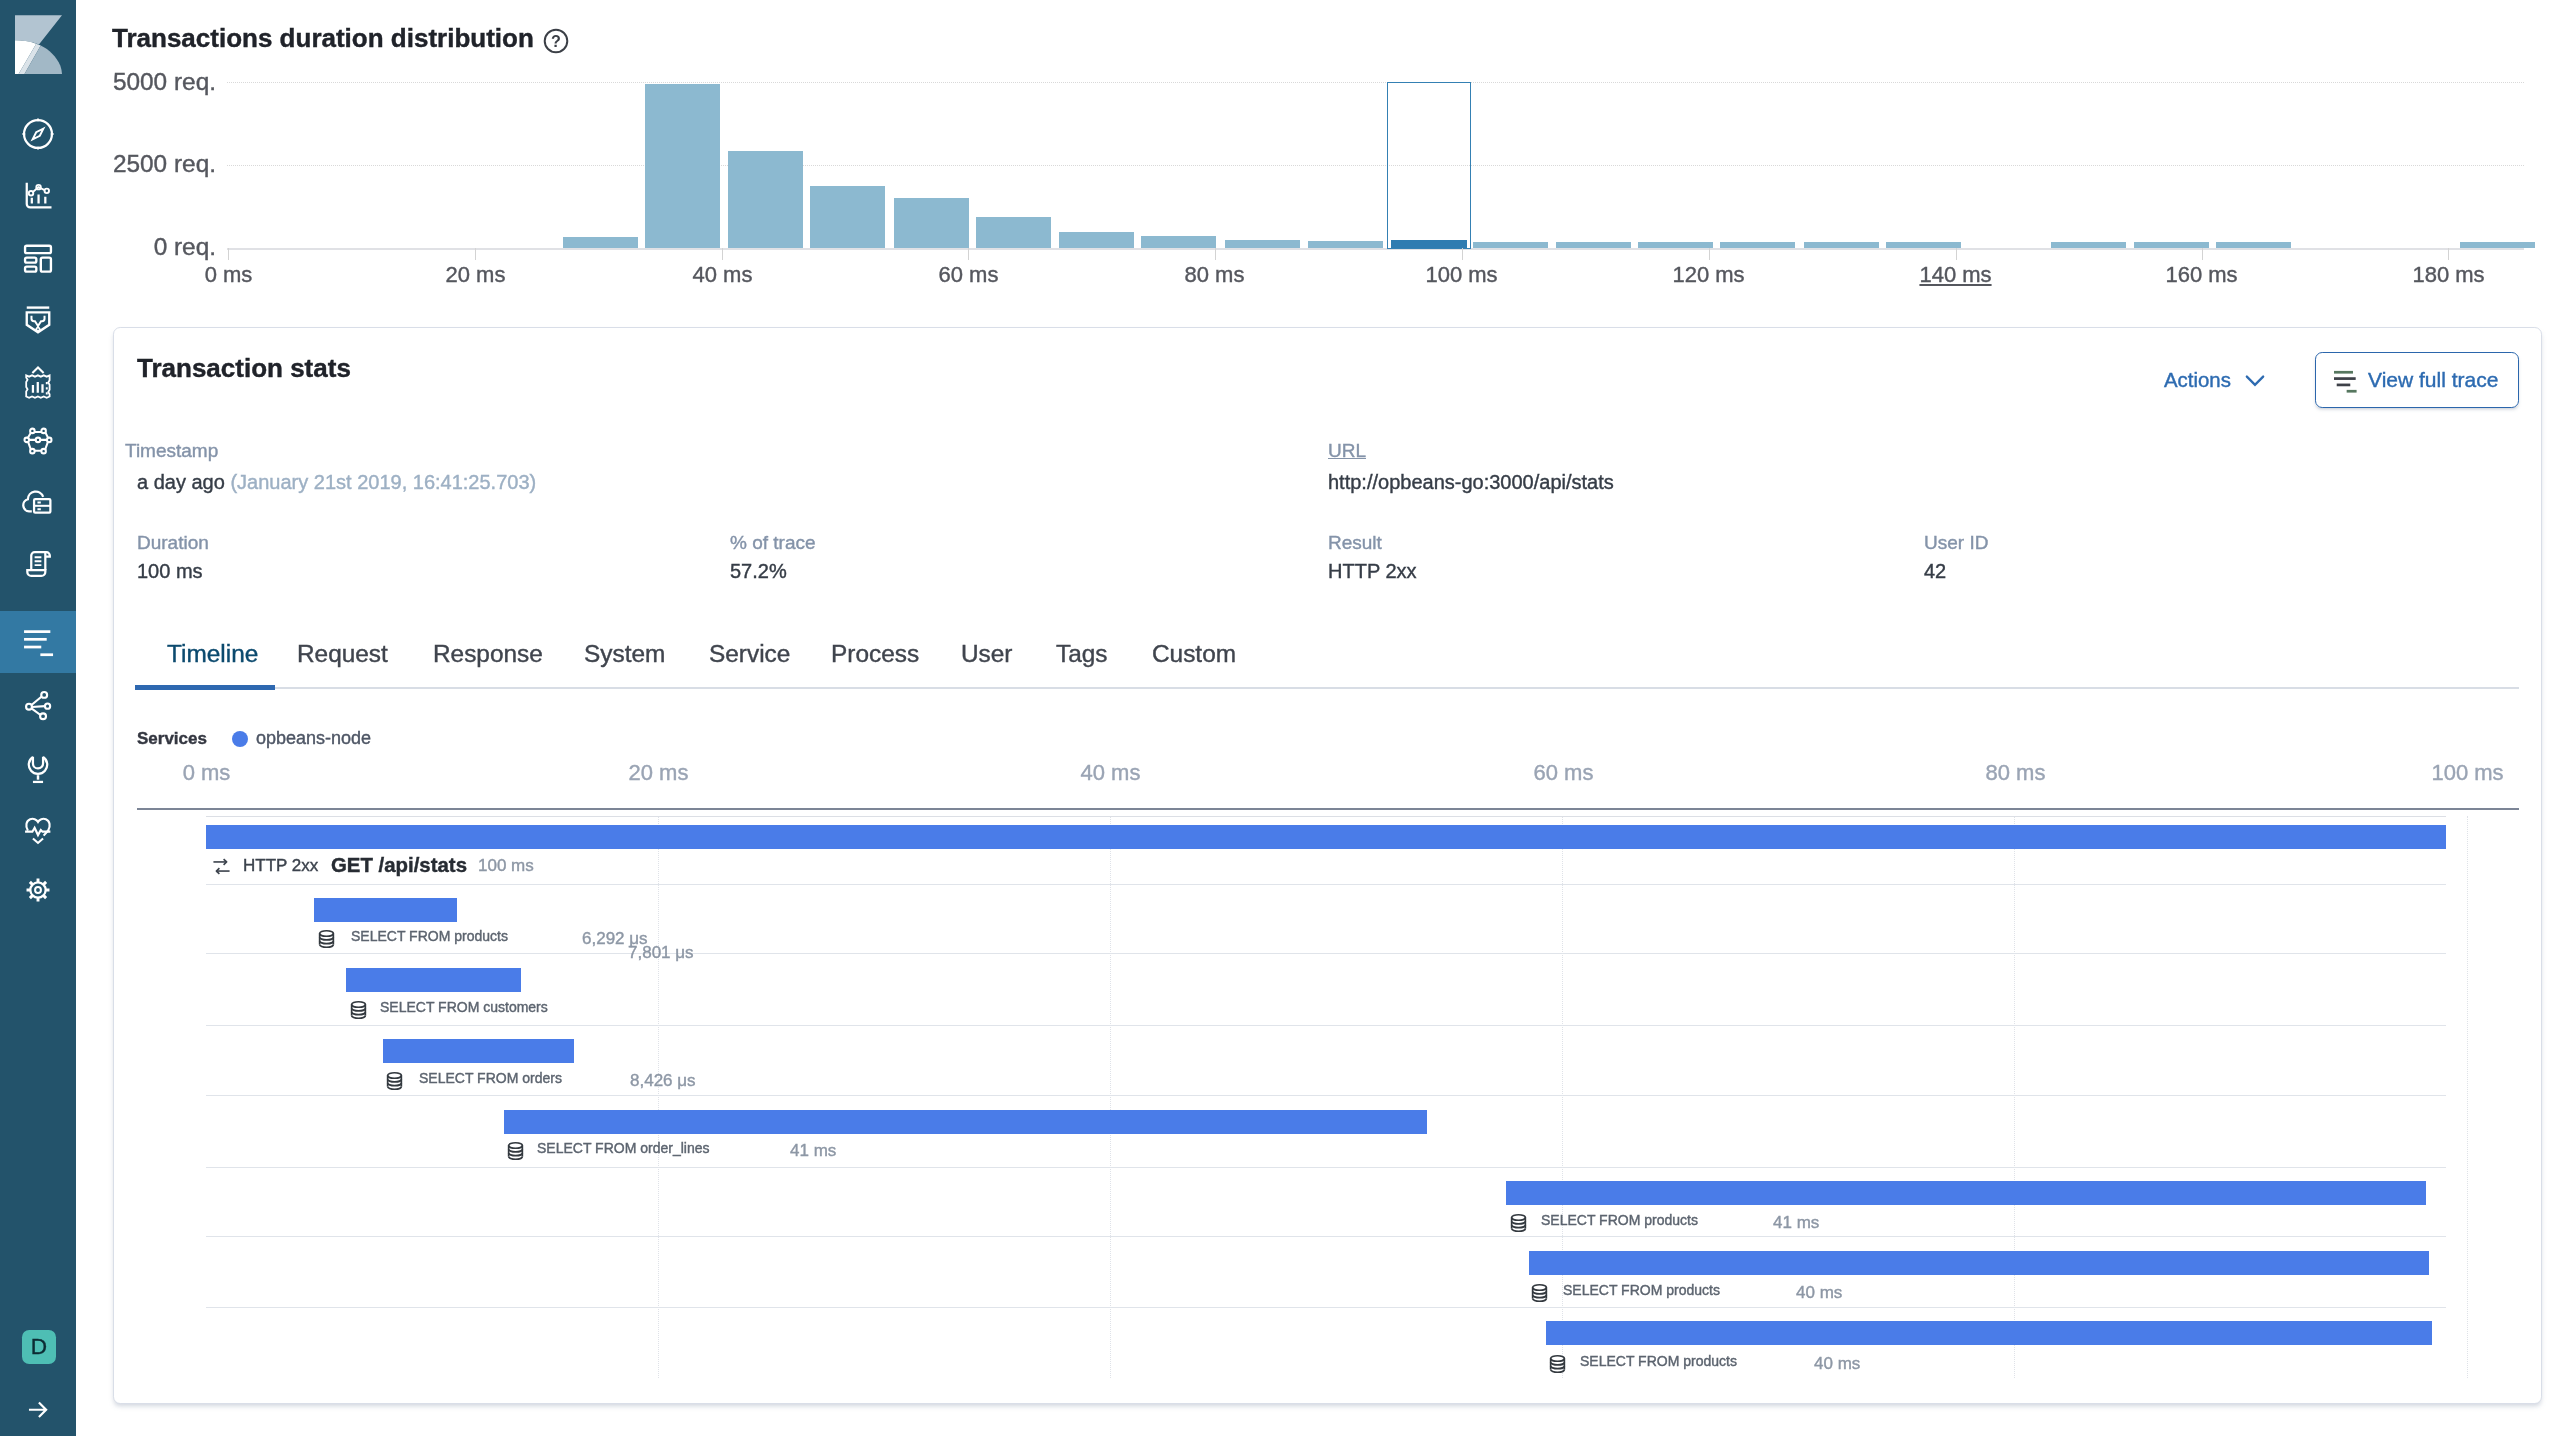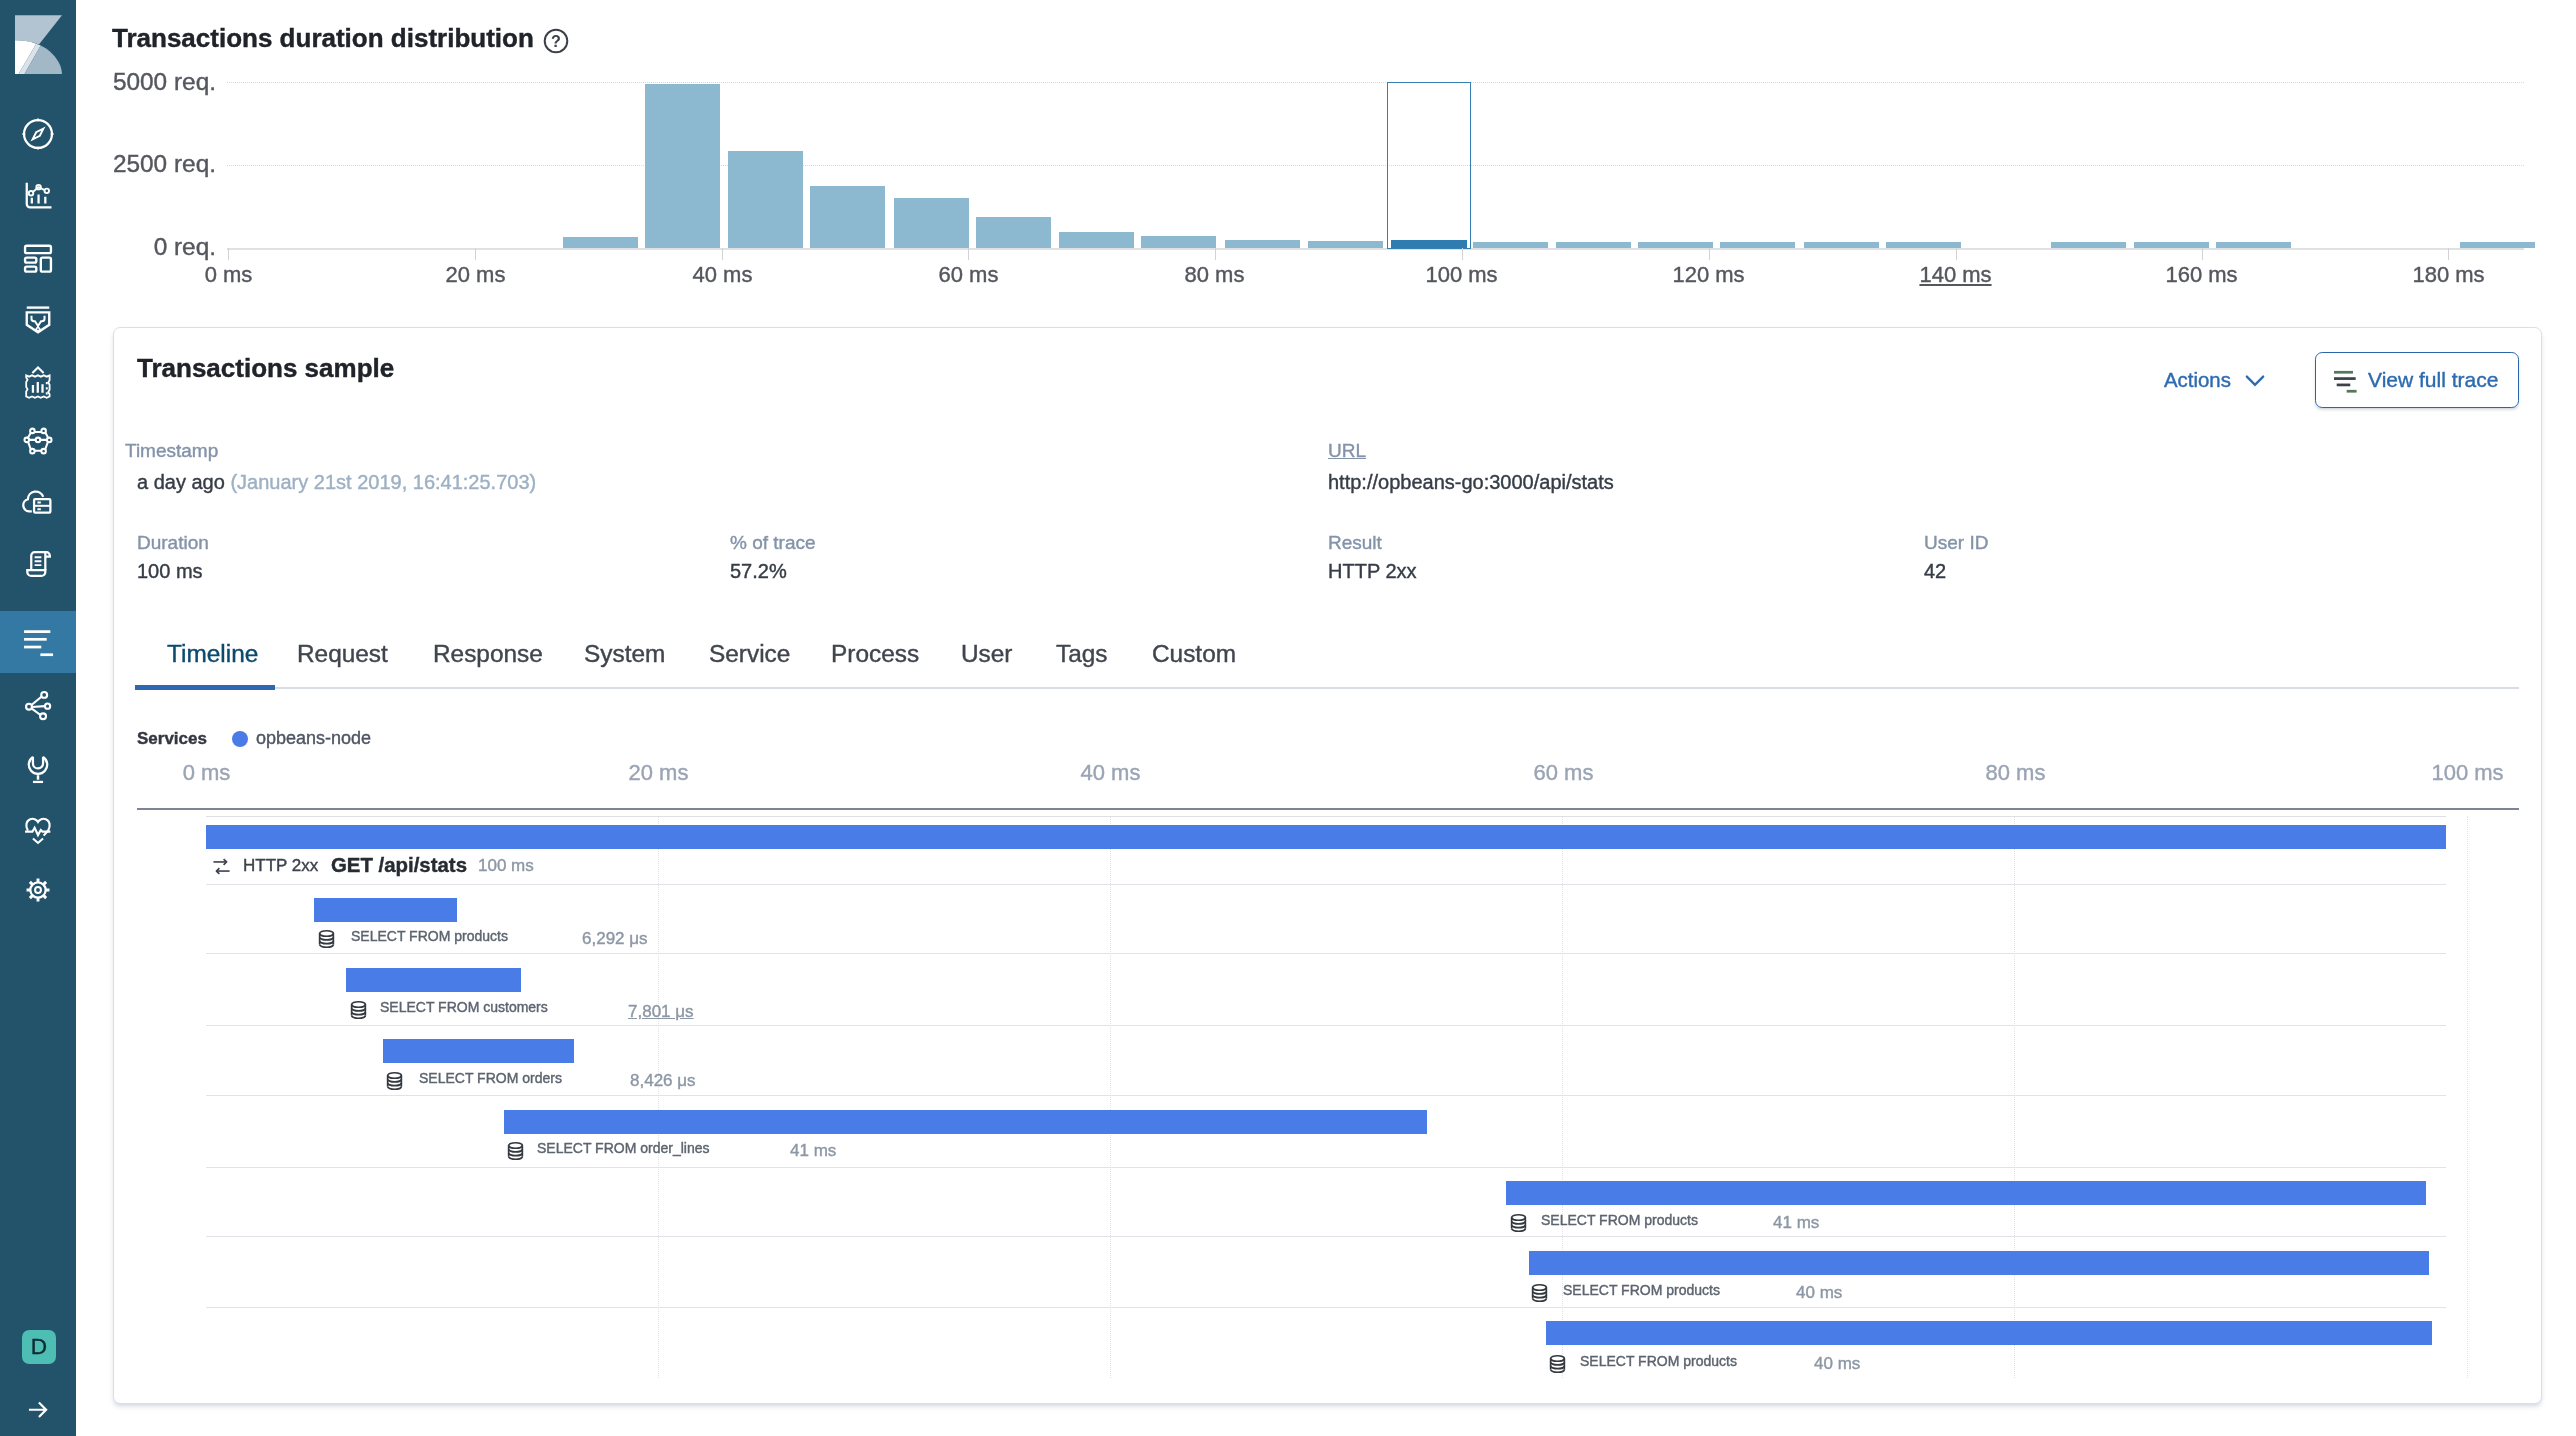--- a/index.html
+++ b/index.html
@@ -99,21 +99,21 @@
     <div class="xlab" style="left:914px; top:264px;">60 ms</div>
     <div class="xlab" style="left:1160px; top:264px;">80 ms</div>
     <div class="xlab" style="left:1407px; top:264px;">100 ms</div>
     <div class="xlab" style="left:1654px; top:264px;">120 ms</div>
     <div class="xlab" style="left:1901px; top:264px;text-decoration:underline;">140 ms</div>
     <div class="xlab" style="left:2147px; top:264px;">160 ms</div>
     <div class="xlab" style="left:2394px; top:264px;">180 ms</div>
   </div>
 
   <div id="panel"></div>
-  <div class="abs t1" style="left:137px; top:355px; font-size:26px; font-weight:bold; color:#20232a;">Transactions sample</div>
+  <div class="abs t1" style="left:137px; top:355px; font-size:26px; font-weight:bold; color:#20232a;">Transaction stats</div>
 
   <div class="abs blue t1" style="left:2164px; top:370px; font-size:20.4px;">Actions</div>
   <svg class="abs" style="left:2244px; top:373px;" width="22" height="15.4" viewBox="0 0 24 17">
     <polyline points="3,4 12,13 21,4" fill="none" stroke="#2d6bb1" stroke-width="2.6" stroke-linecap="round"></polyline>
   </svg>
   <div class="abs" style="left:2315px; top:352px; width:204px; height:56px; border:1.8px solid #2b66ac; border-radius:7.2px; box-shadow:0 2.7px 3.6px -1.8px rgba(100,115,140,0.4);"></div>
   <svg class="abs" style="left:2334px; top:370px;" width="23.5" height="23.5" viewBox="0 0 26 26">
     <rect x="0" y="1" width="21" height="3" fill="#56775f"></rect>
     <rect x="0" y="8" width="24" height="3" fill="#3e4148"></rect>
     <rect x="3" y="15" width="15" height="3" fill="#3e4148"></rect>
@@ -208,21 +208,21 @@
   <svg class="abs" style="left:317px; top:929px;" width="19" height="20" viewBox="0 0 20 20">
       <use href="#dbicon"></use>
     </svg>
   <div class="sql" style="left:351px; top:929px;">SELECT FROM products</div>
   <div class="dur" style="left:582px; top:930px;">6,292 μs</div>
 
   <svg class="abs" style="left:349px; top:1000px;" width="19" height="20" viewBox="0 0 20 20">
       <use href="#dbicon"></use>
     </svg>
   <div class="sql" style="left:380px; top:1000px;">SELECT FROM customers</div>
-  <div class="dur" style="left:628px; top:1003px;text-decoration:underline;">7,801 μs</div>
+  <div class="dur" style="left:628px; top:944px;">7,801 μs</div>
 
   <svg class="abs" style="left:385px; top:1071px;" width="19" height="20" viewBox="0 0 20 20">
       <use href="#dbicon"></use>
     </svg>
   <div class="sql" style="left:419px; top:1071px;">SELECT FROM orders</div>
   <div class="dur" style="left:630px; top:1072px;">8,426 μs</div>
 
   <svg class="abs" style="left:506px; top:1141px;" width="19" height="20" viewBox="0 0 20 20">
       <use href="#dbicon"></use>
     </svg>

